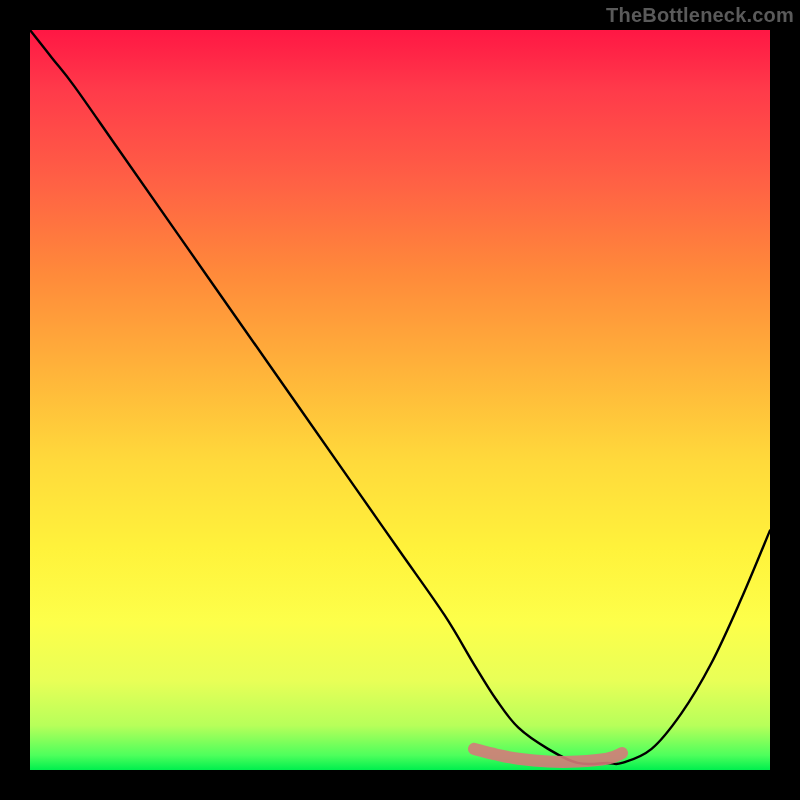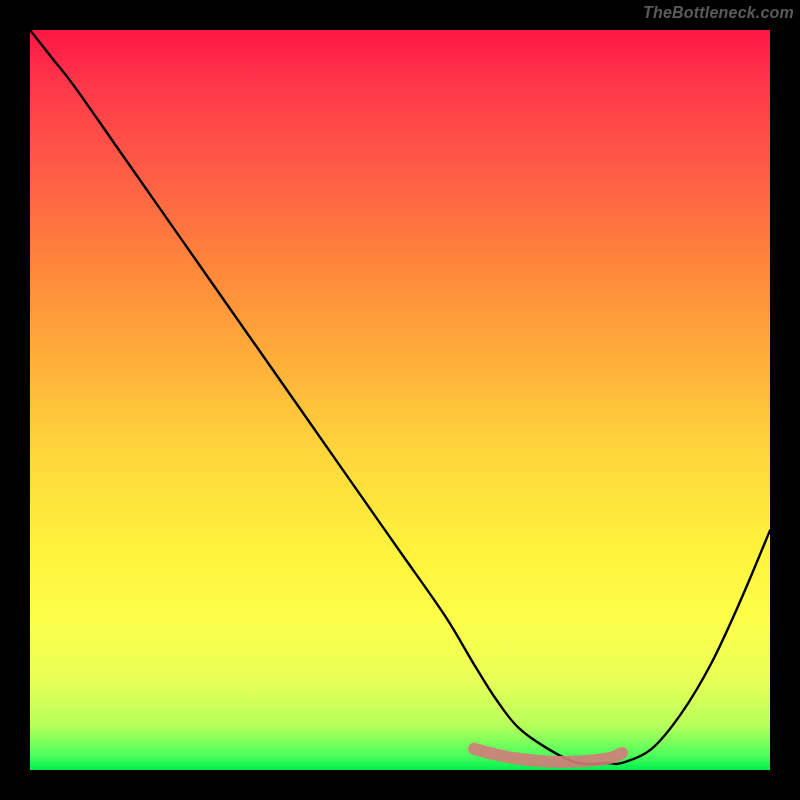--- a/index.html
+++ b/index.html
@@ -36,25 +36,24 @@
       #e8ff57 88%,
       #b7ff5a 94%,
       #4eff5c 98%,
       #00ef4e 100%);
   }
   .watermark {
     position: absolute;
     top: 4px;
     right: 6px;
     color: #5a5a5a;
-    font-size: 16px;
+    font-size: 20px;
     font-weight: 600;
     letter-spacing: 0.2px;
     user-select: none;
-    font-style: italic;
   }
   svg.chart-svg {
     position: absolute;
     left: 0;
     top: 0;
     width: 740px;
     height: 740px;
     overflow: visible;
   }
 </style>

